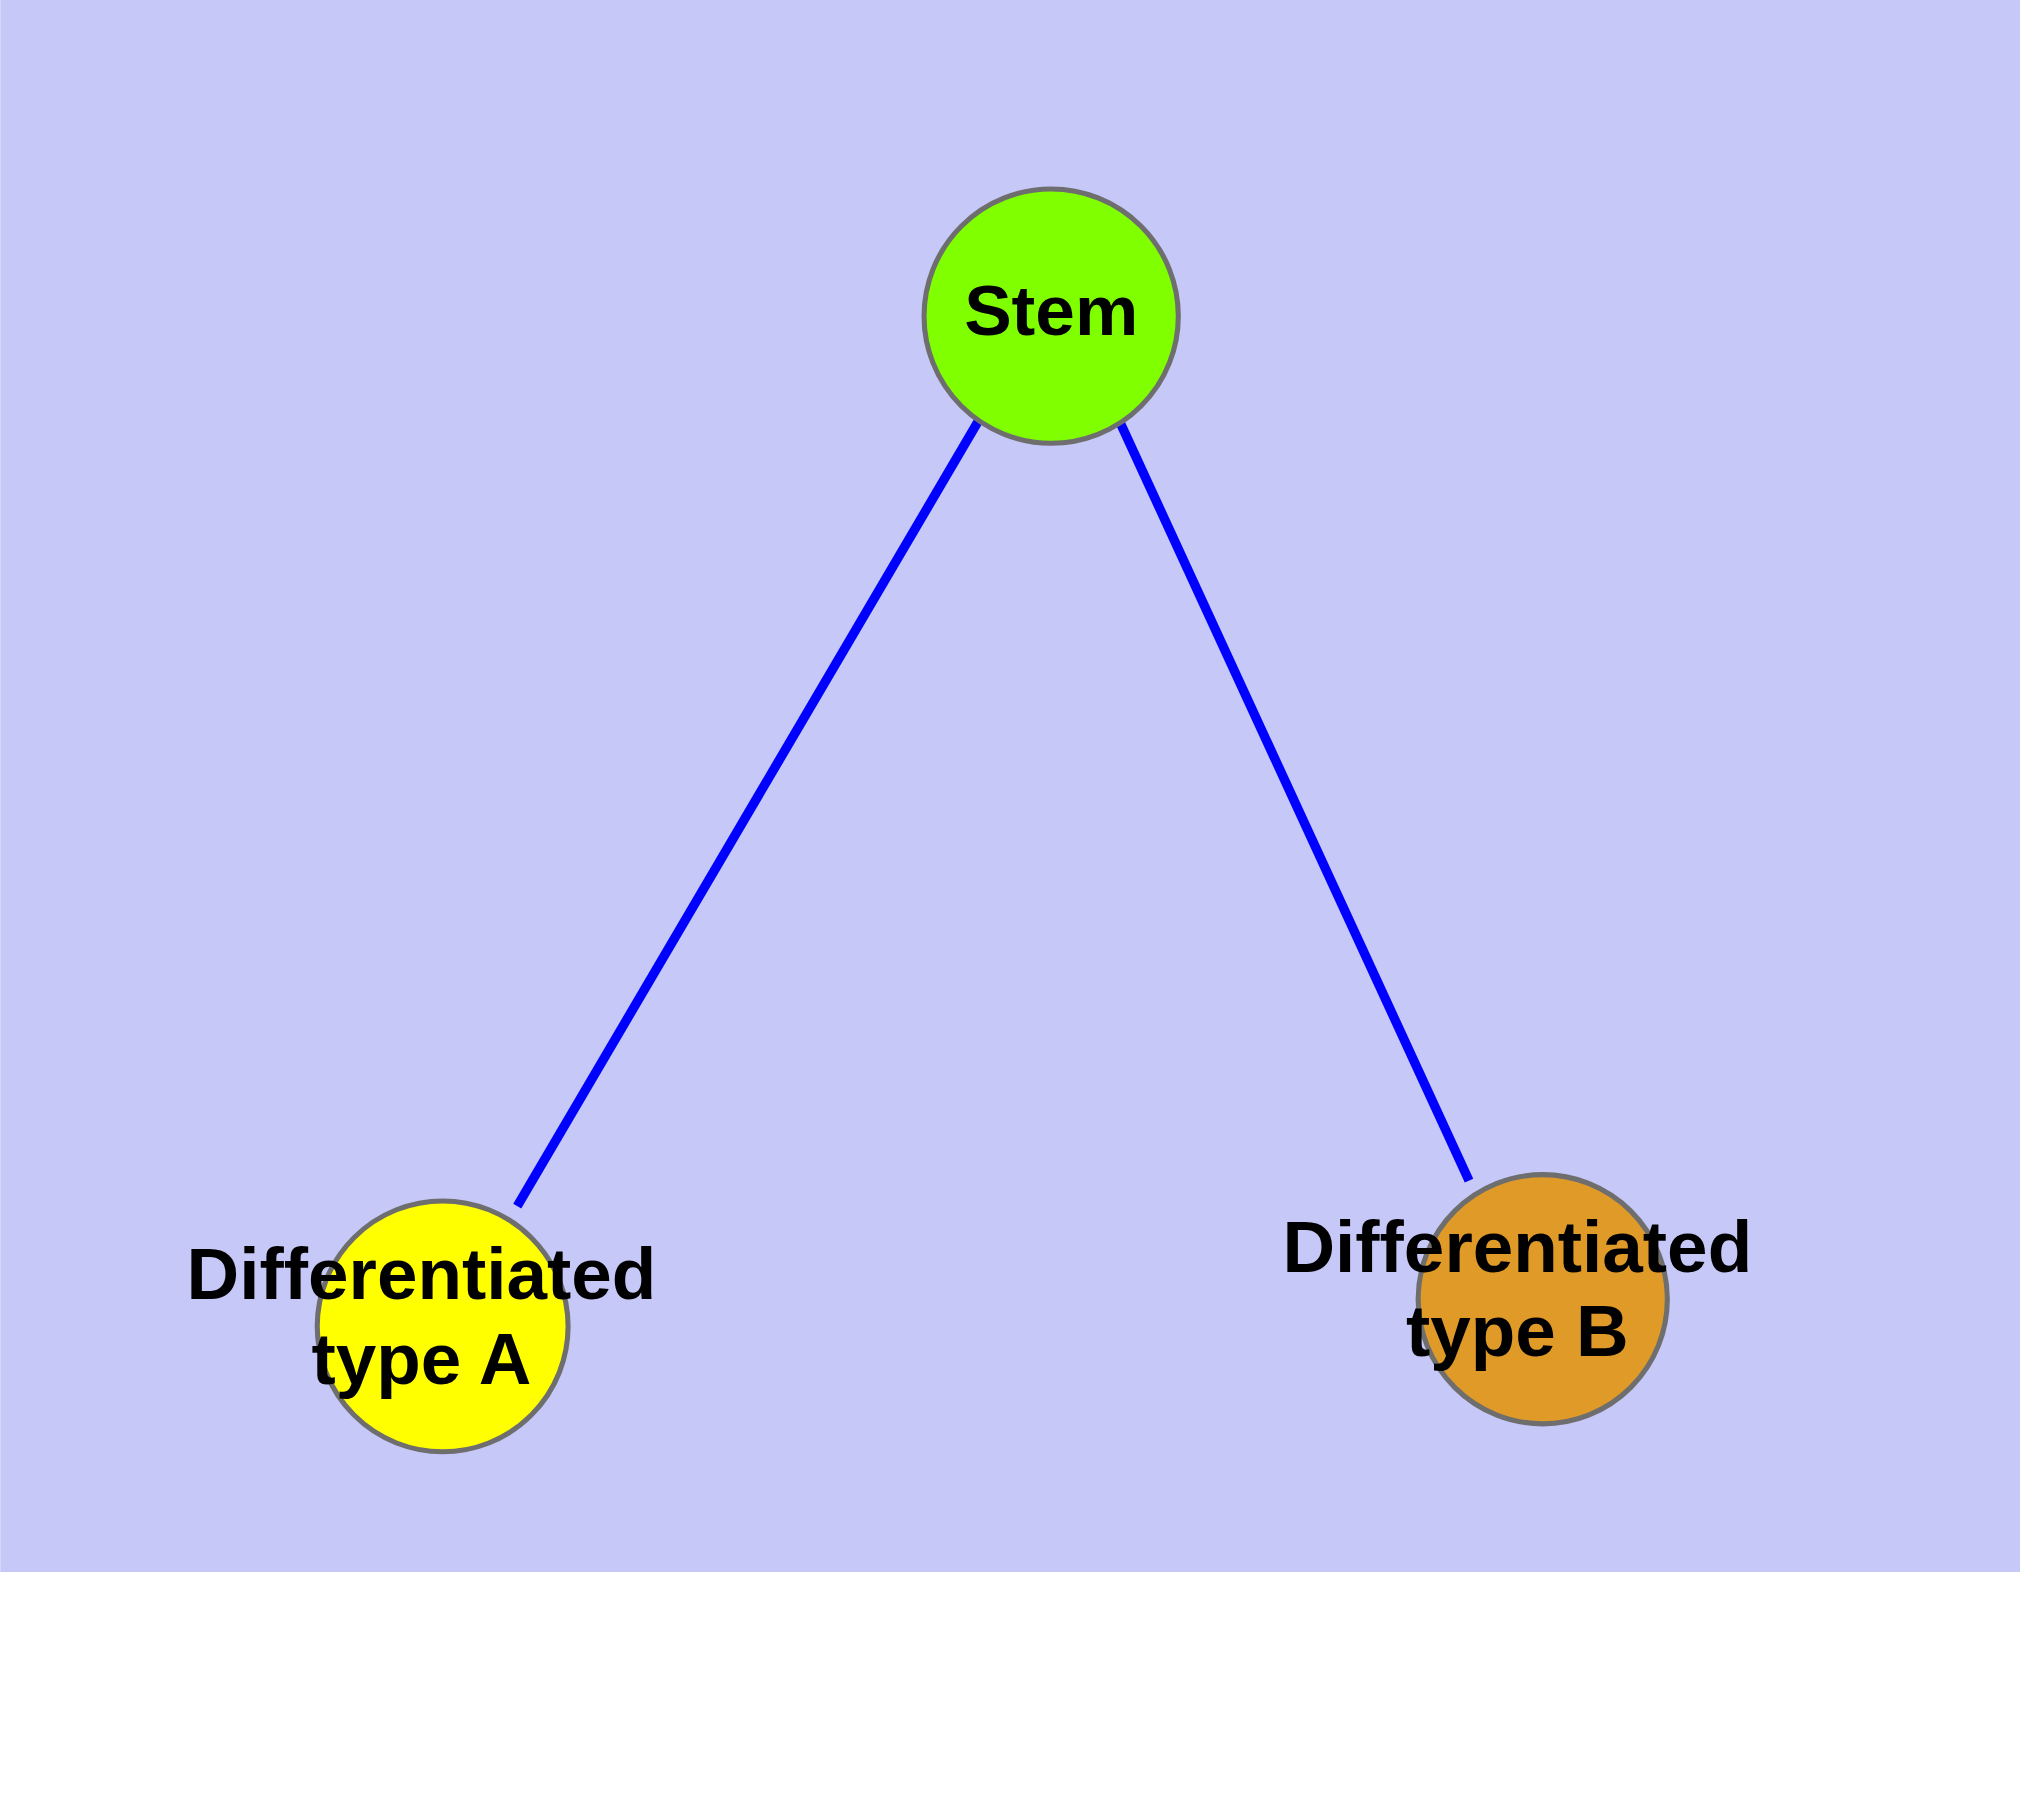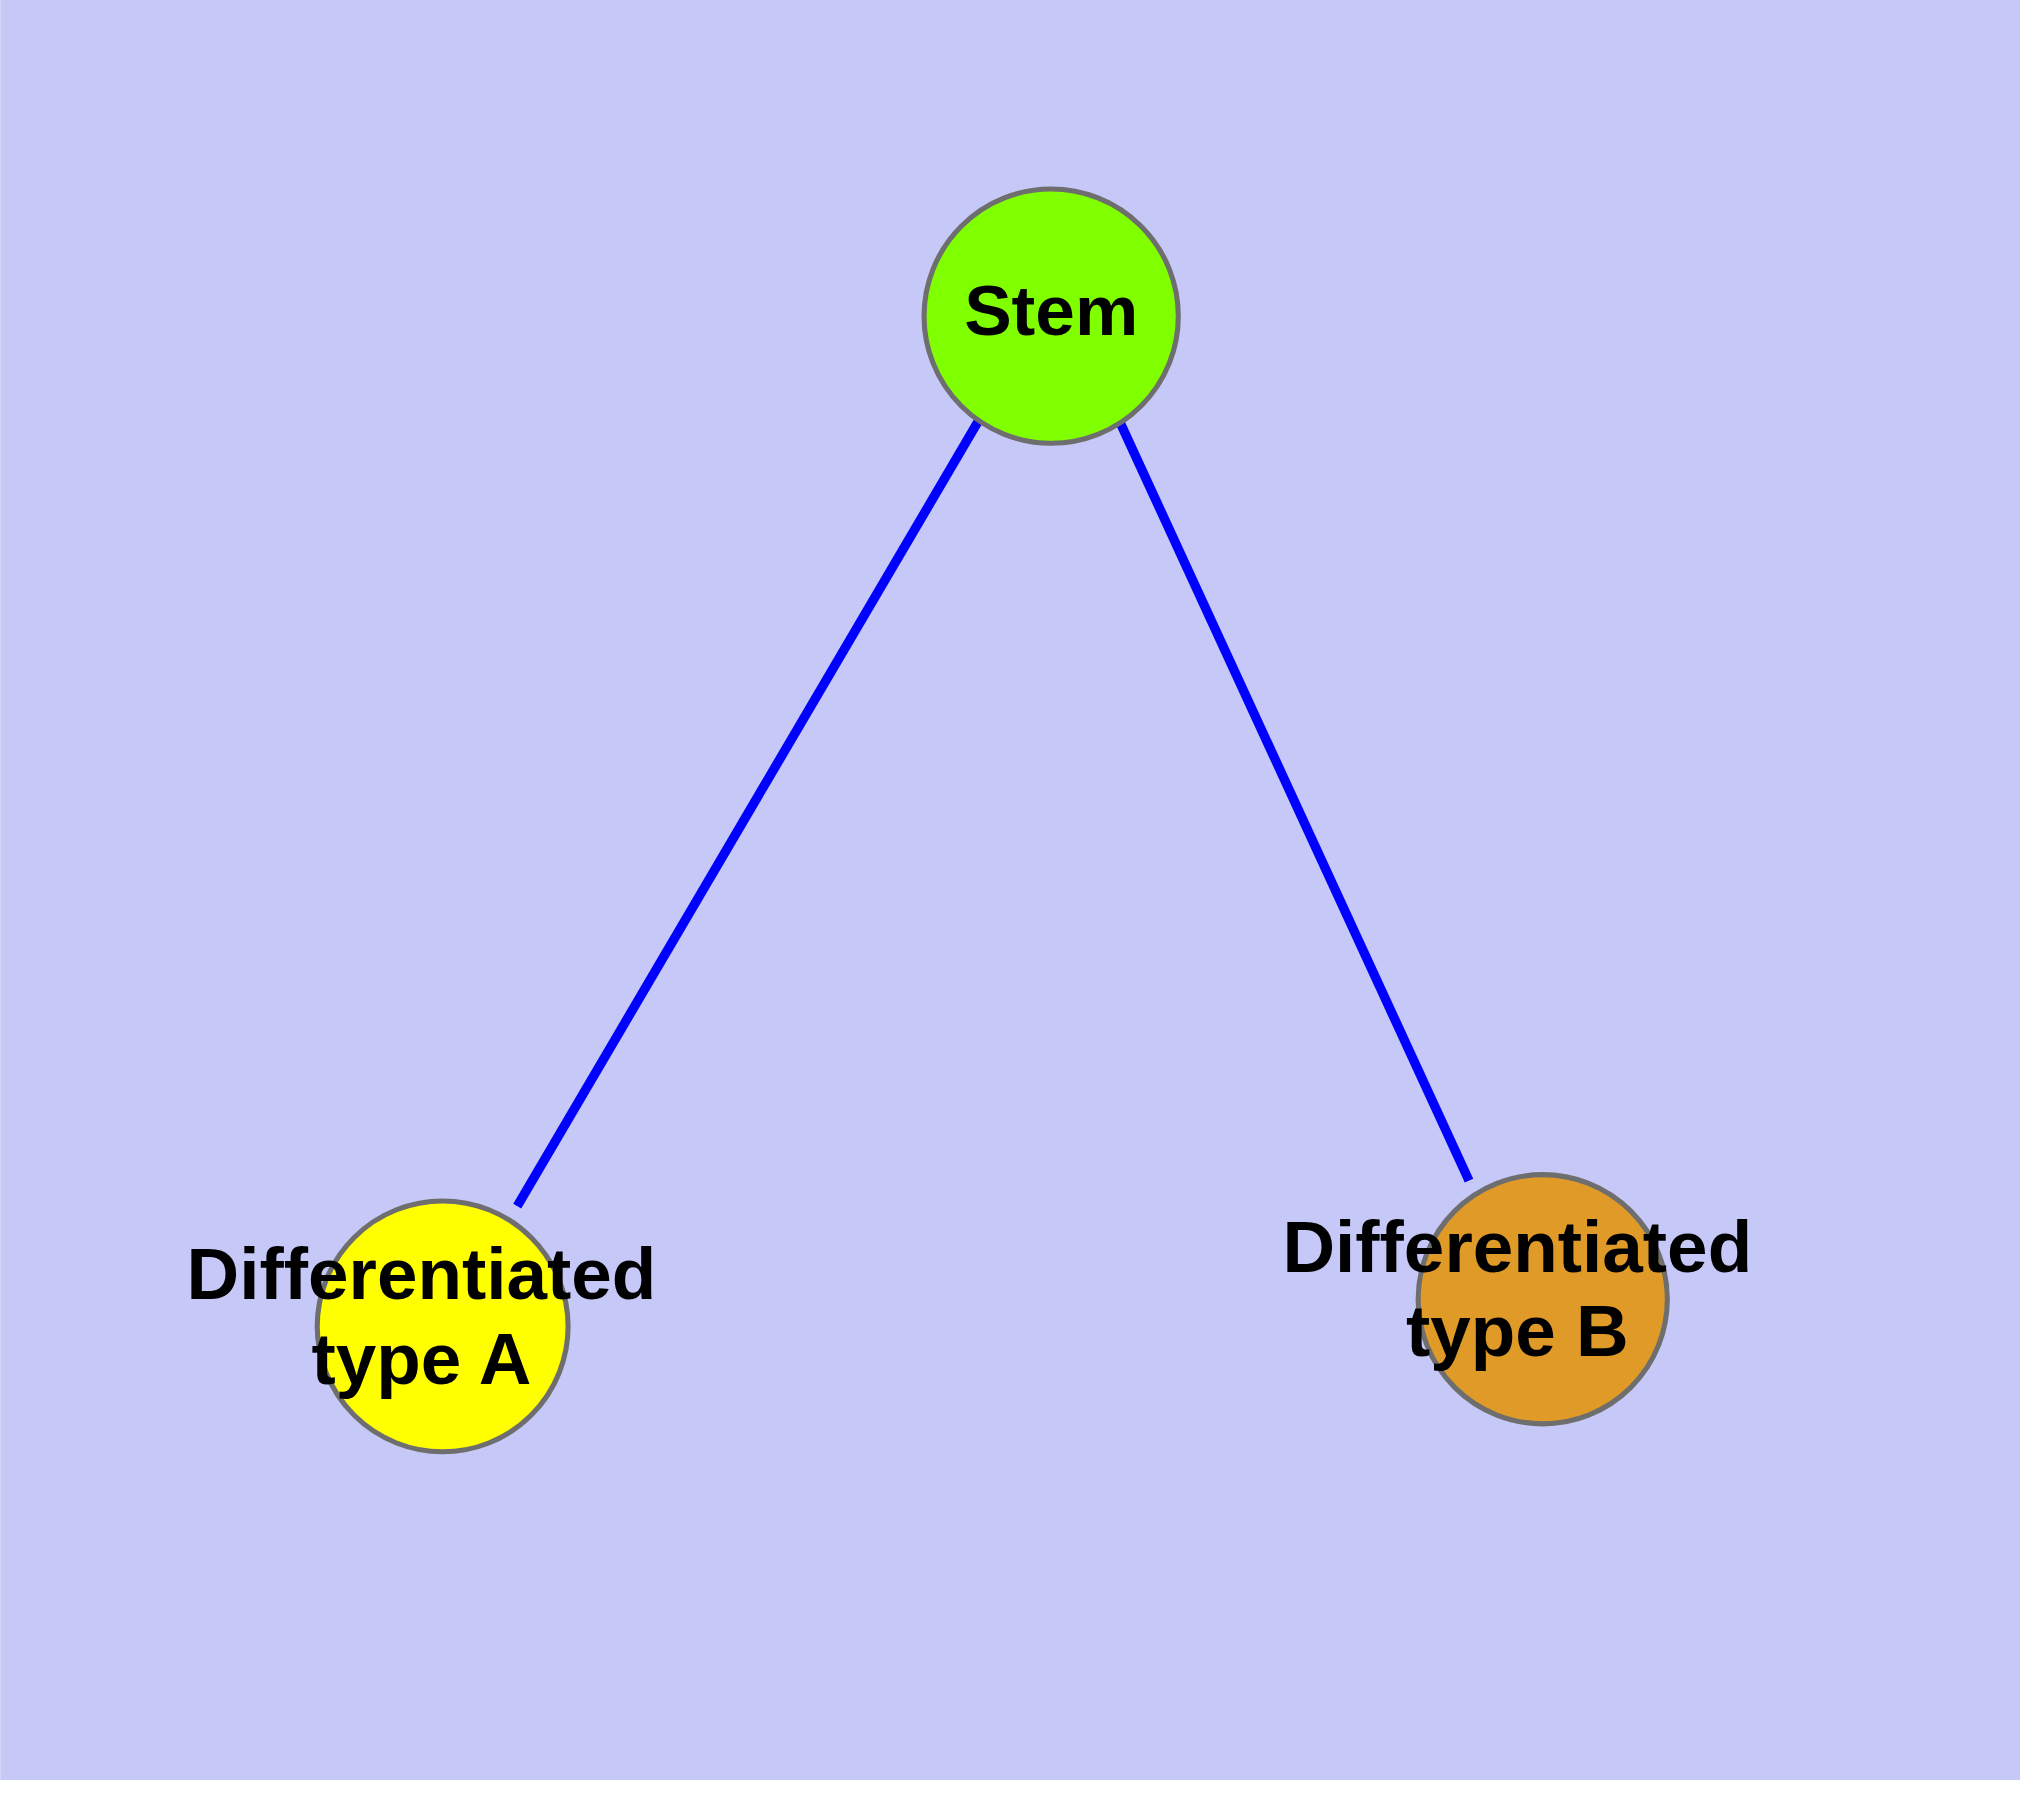--- a/index.html
+++ b/index.html
@@ -4,21 +4,21 @@
 <title>Cell Differentiation Graph</title>
 <style>
   html, body {
     margin: 0;
     padding: 0;
     background: #ffffff;
   }
   #canvas {
     position: relative;
     width: 2021px;
-    height: 1780px;
+    height: 1572px;
     overflow: hidden;
     font-family: "Liberation Sans", sans-serif;
   }
   #graph-svg {
     position: absolute;
     top: 0;
     left: 0;
     width: 2021px;
     height: 1812px;
     display: block;

